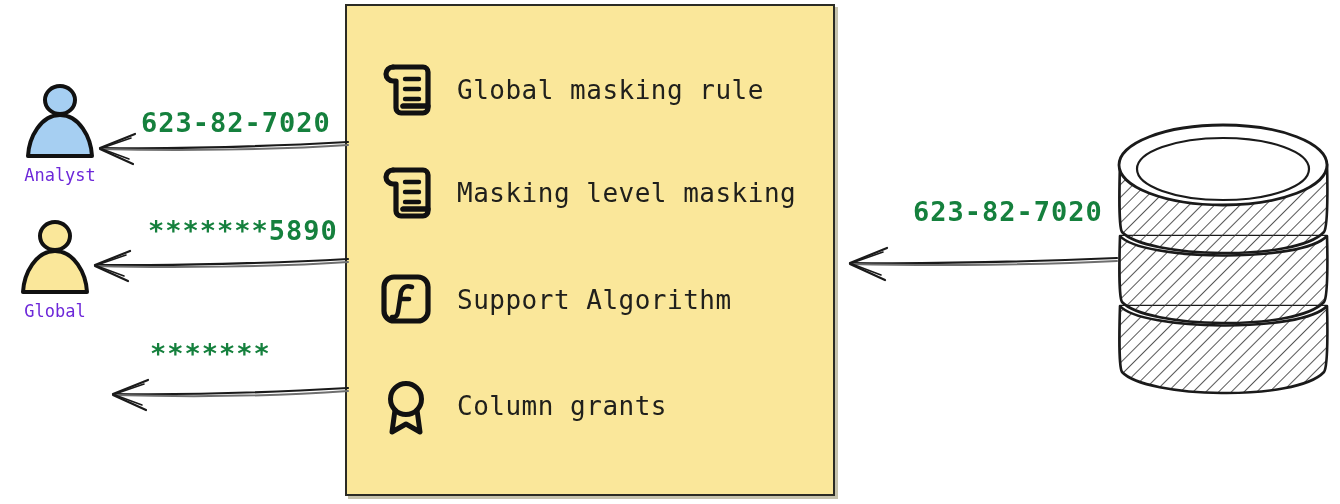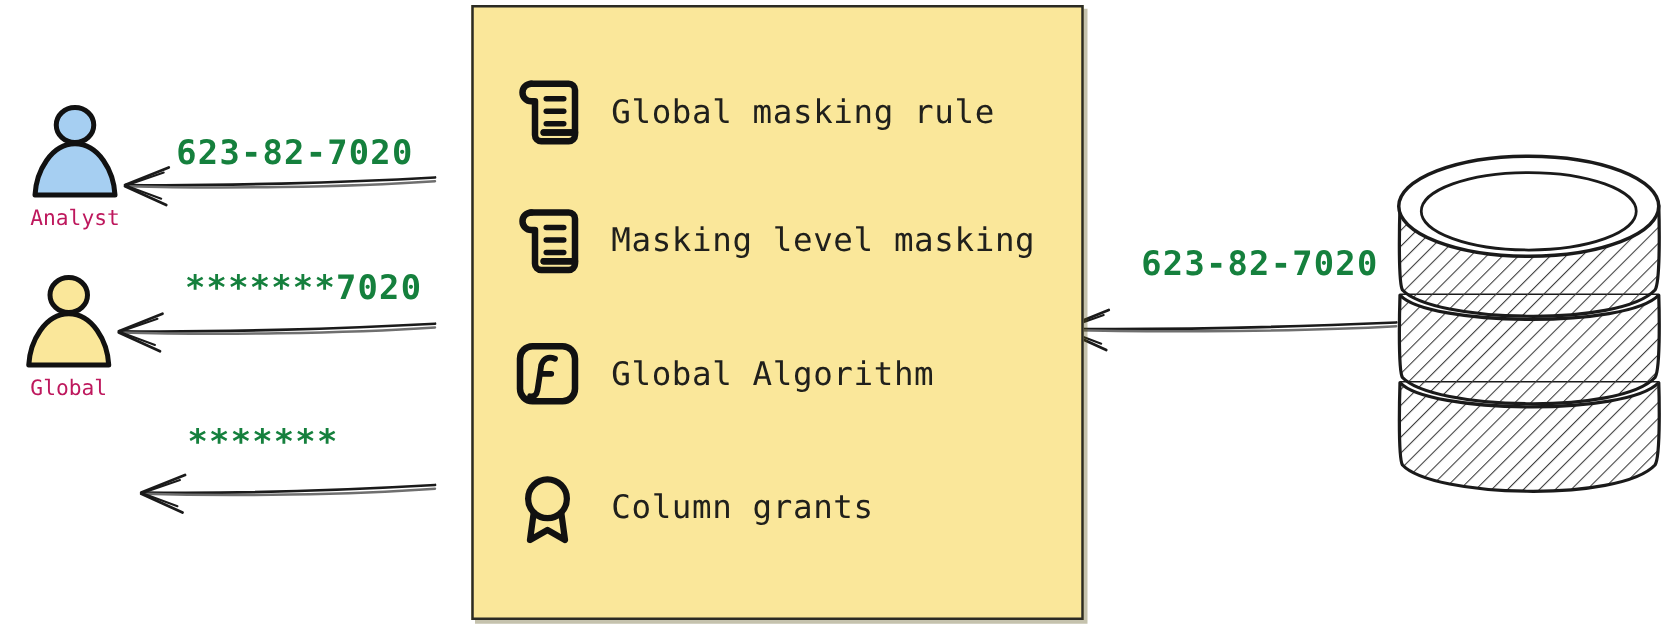--- a/index.html
+++ b/index.html
@@ -22,21 +22,20 @@
   
   #masking-panel {
     left: 345px;
     top: 4px;
     width: 490px;
     height: 492px;
     background: #FAE79A;
     border: 2px solid #2b2b24;
     box-sizing: border-box;
     box-shadow: 3px 3px 0 rgba(90,80,20,0.35);
-    margin-left: 32px;
   }
   .panel-row {
     position: absolute;
     left: 32px;
     display: flex;
     align-items: center;
     gap: 24px;
     height: 64px;
   }
   .panel-row .row-label {
@@ -47,21 +46,21 @@
     white-space: nowrap;
   }
   .row-icon { width: 54px; height: 58px; flex: 0 0 auto; }
 
   
   .user-block { position: absolute; width: 110px; text-align: center; }
   .user-figure { width: 76px; height: 82px; margin: 0 auto; display: block; }
   .user-name {
     font-family: "DejaVu Sans Mono", monospace;
     font-size: 17px;
-    color: #be185d;
+    color: #6d28d9;
     margin-top: 1px;
     white-space: nowrap;
   }
 
   
   .flow-label {
     position: absolute;
     font-family: "DejaVu Sans Mono", monospace;
     font-weight: bold;
     font-size: 27px;
@@ -127,21 +126,21 @@
         <line x1="26" y1="38" x2="40" y2="38" stroke="#111" stroke-width="4.4" stroke-linecap="round"></line>
       </svg>
       <span class="row-label">Masking level masking</span>
     </div>
 
     <div class="panel-row" style="top:262px;">
       <svg class="row-icon" viewBox="0 0 54 58">
         <rect x="5" y="6" width="44" height="44" rx="10" ry="10" fill="none" stroke="#111" stroke-width="5.2"></rect>
         <path d="M33 16 q-8 -3 -11 5 l-1 7 h9 M21 28 l-2 13 q-1 6 -6 5" fill="none" stroke="#111" stroke-width="4.6" stroke-linecap="round" stroke-linejoin="round"></path>
       </svg>
-      <span class="row-label">Global Algorithm</span>
+      <span class="row-label">Support Algorithm</span>
     </div>
 
     <div class="panel-row" style="top:368px;">
       <svg class="row-icon" viewBox="0 0 54 58">
         <circle cx="27" cy="22" r="15.5" fill="none" stroke="#111" stroke-width="5"></circle>
         <path d="M16 33 L13 55 L27 47 L41 55 L38 33" fill="none" stroke="#111" stroke-width="5" stroke-linejoin="round" stroke-linecap="round"></path>
       </svg>
       <span class="row-label">Column grants</span>
     </div>
   </div>
@@ -167,21 +166,21 @@
       <ellipse cx="38" cy="18" rx="15" ry="14" fill="#FAE79A" stroke="#111111" stroke-width="4"></ellipse>
     </svg>
     <div class="user-name">Global</div>
   </div>
   <svg class="arrow-svg" style="left:90px; top:243px; width:261px; height:44px;" viewBox="0 0 261 44">
     <path d="M258 16 C185 20 80 23 6 22" fill="none" stroke="#1a1a1a" stroke-width="2.2" stroke-linecap="round"></path>
     <path d="M258 19 C185 24 80 25 6 23" fill="none" stroke="#6f6f6f" stroke-width="2" stroke-linecap="round"></path>
     <path d="M5 22 L40 8 M5 23 L38 38" fill="none" stroke="#1a1a1a" stroke-width="2.2" stroke-linecap="round"></path>
     <path d="M7 22 L36 12 M7 23 L34 33" fill="none" stroke="#1a1a1a" stroke-width="1.6" stroke-linecap="round"></path>
   </svg>
-  <div class="flow-label" style="left:148px; top:215px;">*******7020</div>
+  <div class="flow-label" style="left:148px; top:215px;">*******5890</div>
 
   <svg class="arrow-svg" style="left:108px; top:372px; width:243px; height:44px;" viewBox="0 0 243 44">
     <path d="M240 16 C170 20 78 23 6 22" fill="none" stroke="#1a1a1a" stroke-width="2.2" stroke-linecap="round"></path>
     <path d="M240 19 C170 24 78 25 6 23" fill="none" stroke="#6f6f6f" stroke-width="2" stroke-linecap="round"></path>
     <path d="M5 22 L40 8 M5 23 L38 38" fill="none" stroke="#1a1a1a" stroke-width="2.2" stroke-linecap="round"></path>
     <path d="M7 22 L36 12 M7 23 L34 33" fill="none" stroke="#1a1a1a" stroke-width="1.6" stroke-linecap="round"></path>
   </svg>
   <div class="flow-label" style="left:150px; top:338px;">*******</div>
 
 </div>

